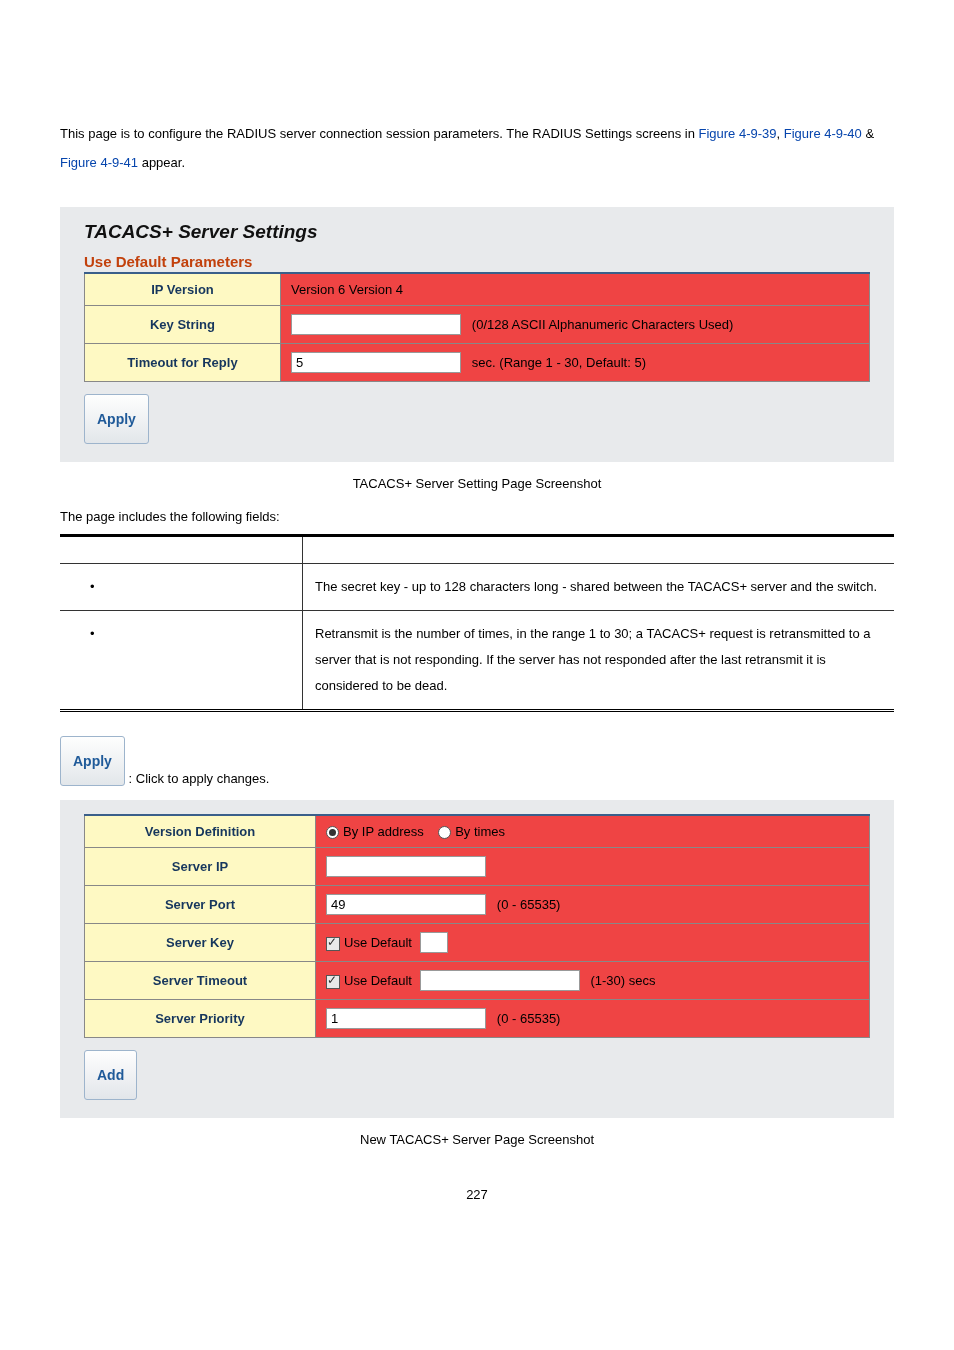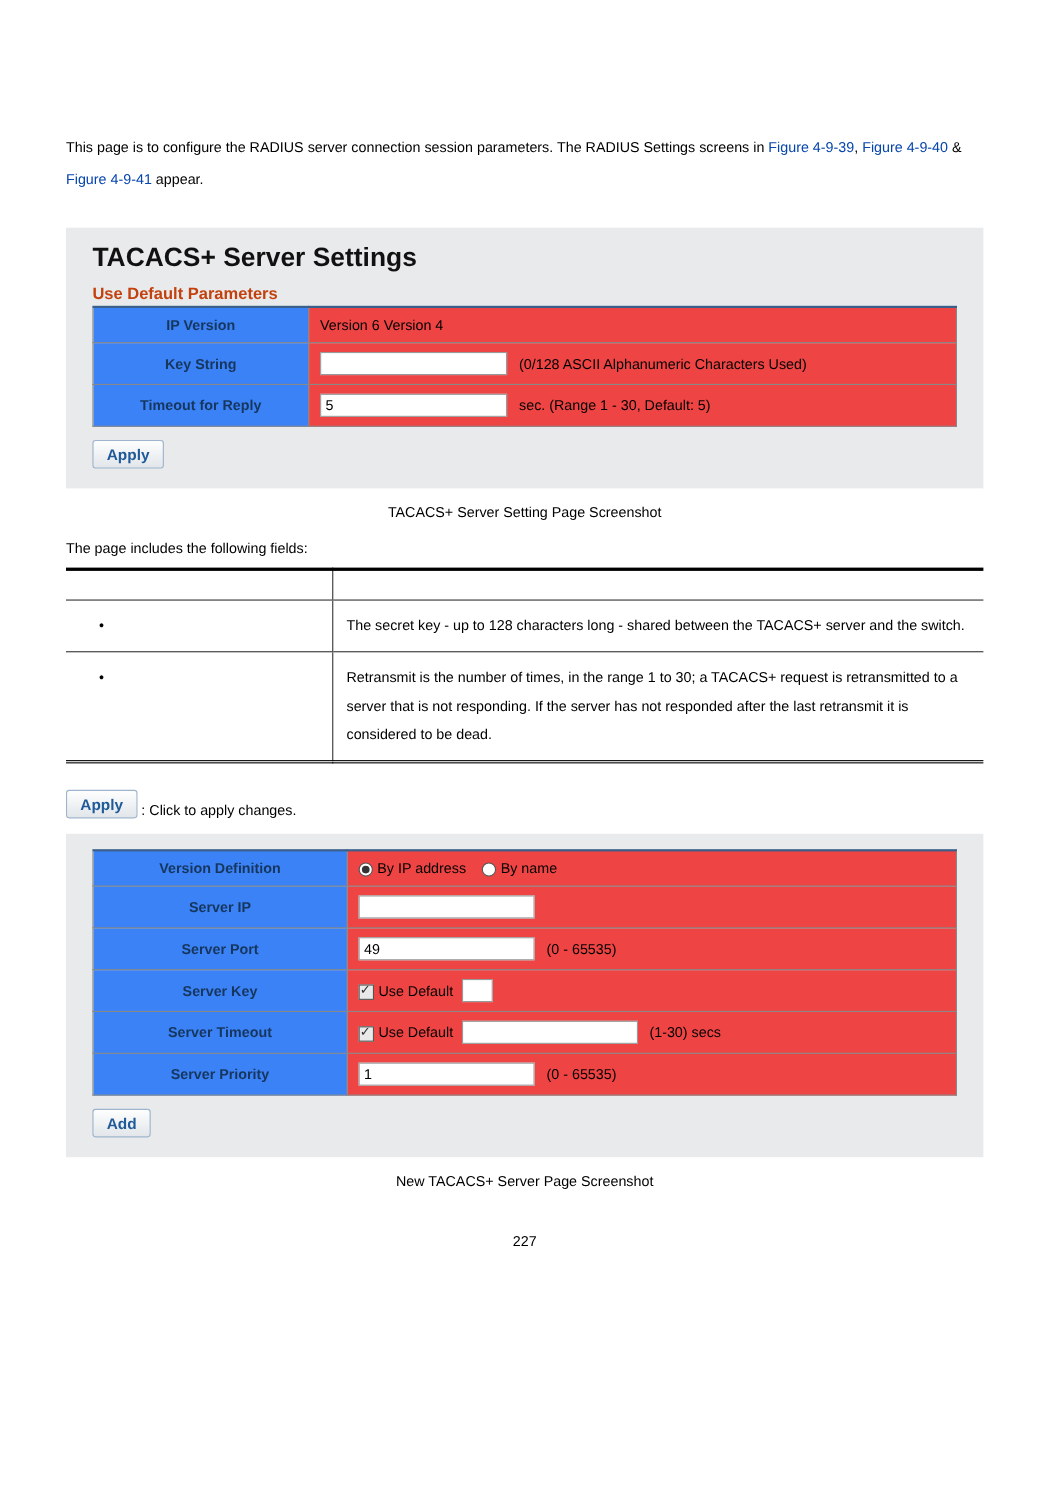--- a/index.html
+++ b/index.html
@@ -19,65 +19,66 @@
   }
   .link { color: #0645ad; text-align: right; }
   .panel {
     background: #e8eaec;
     padding: 14px 24px 18px 24px;
     margin-bottom: 10px;
   }
   .panel-title {
     font-family: Arial, sans-serif;
     font-weight: bold;
-    font-size: 24px;
+    font-size: 19px;
     color: #111;
     margin: 0 0 10px 0;
+    font-style: italic;
   }
   .section-title {
     color: #c2410c;
     font-weight: bold;
     font-size: 15px;
     margin: 4px 0 2px 0;
   }
   table.form {
     width: 100%;
     border-collapse: collapse;
     border-top: 2px solid #3a5f8a;
   }
   table.form td, table.form th {
     border: 1px solid #888;
     padding: 8px 10px;
     background: #ef4444;
     font-size: 13px;
     vertical-align: middle;
   }
   table.form th {
-    background: #3b82f6;
+    background: #fef9c3;
     color: #16365d;
     font-weight: bold;
     text-align: center;
     width: 175px;
   }
   table.form2 th { width: 210px; }
   input[type=text] {
     font-family: Arial;
     font-size: 13px;
     padding: 2px 4px;
     border: 1px solid #999;
     background: #fff;
   }
   .btn {
     display: inline-block;
     background: linear-gradient(#fefefe,#e2e6ea);
     border: 1px solid #9db4cc;
     border-radius: 3px;
     color: #1f5a99;
     font-weight: bold;
-    padding: 4px 12px;
+    padding: 16px 12px;
     font-size: 14px;
     margin-top: 12px;
     cursor: pointer;
   }
   .caption {
     text-align: center;
     margin: 14px 0 18px 0;
   }
   .fields-intro { margin: 0 0 10px 0; }
   table.desc {
@@ -178,21 +179,21 @@
   </div>
 
   <div class="panel">
     <table class="form form2">
       <tbody>
           <tr>
         <th>Version Definition</th>
         <td>
           <span class="radio-dot"></span><span>By IP address</span>
           &nbsp;&nbsp;
-          <span class="radio-empty"></span><span>By name</span>
+          <span class="radio-empty"></span><span>By times</span>
         </td>
       </tr>
       <tr>
         <th>Server IP</th>
         <td><input type="text" style="width: 150px;" value=""></td>
       </tr>
       <tr>
         <th>Server Port</th>
         <td>
           <input type="text" style="width: 150px;" value="49">

